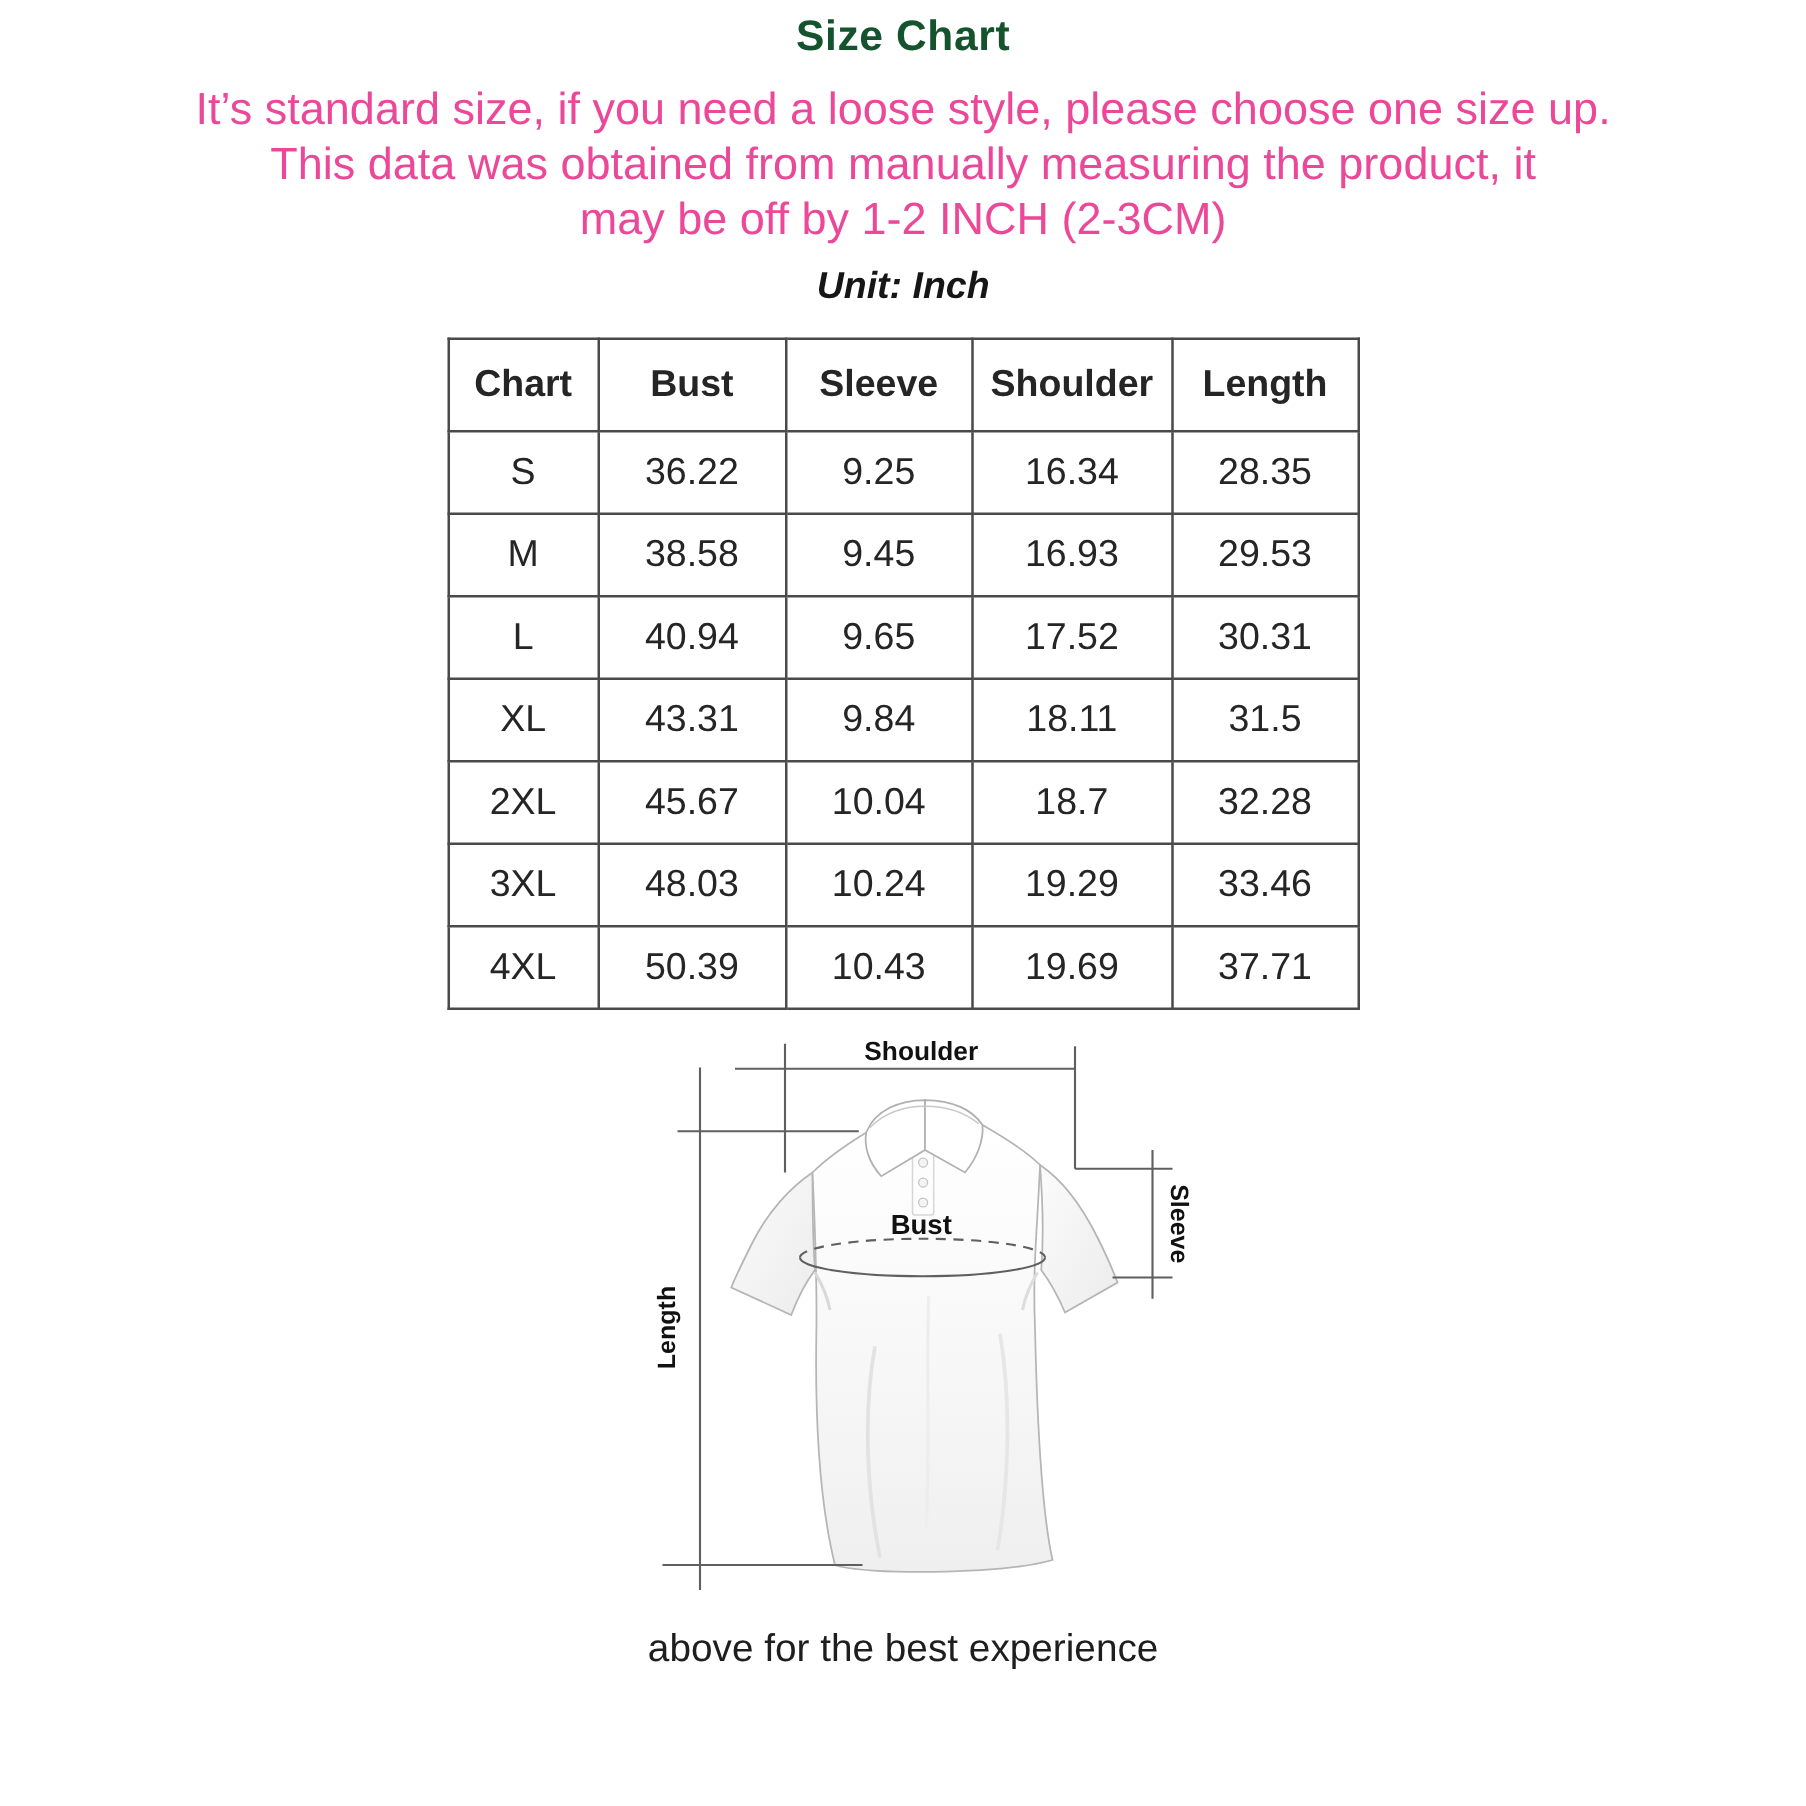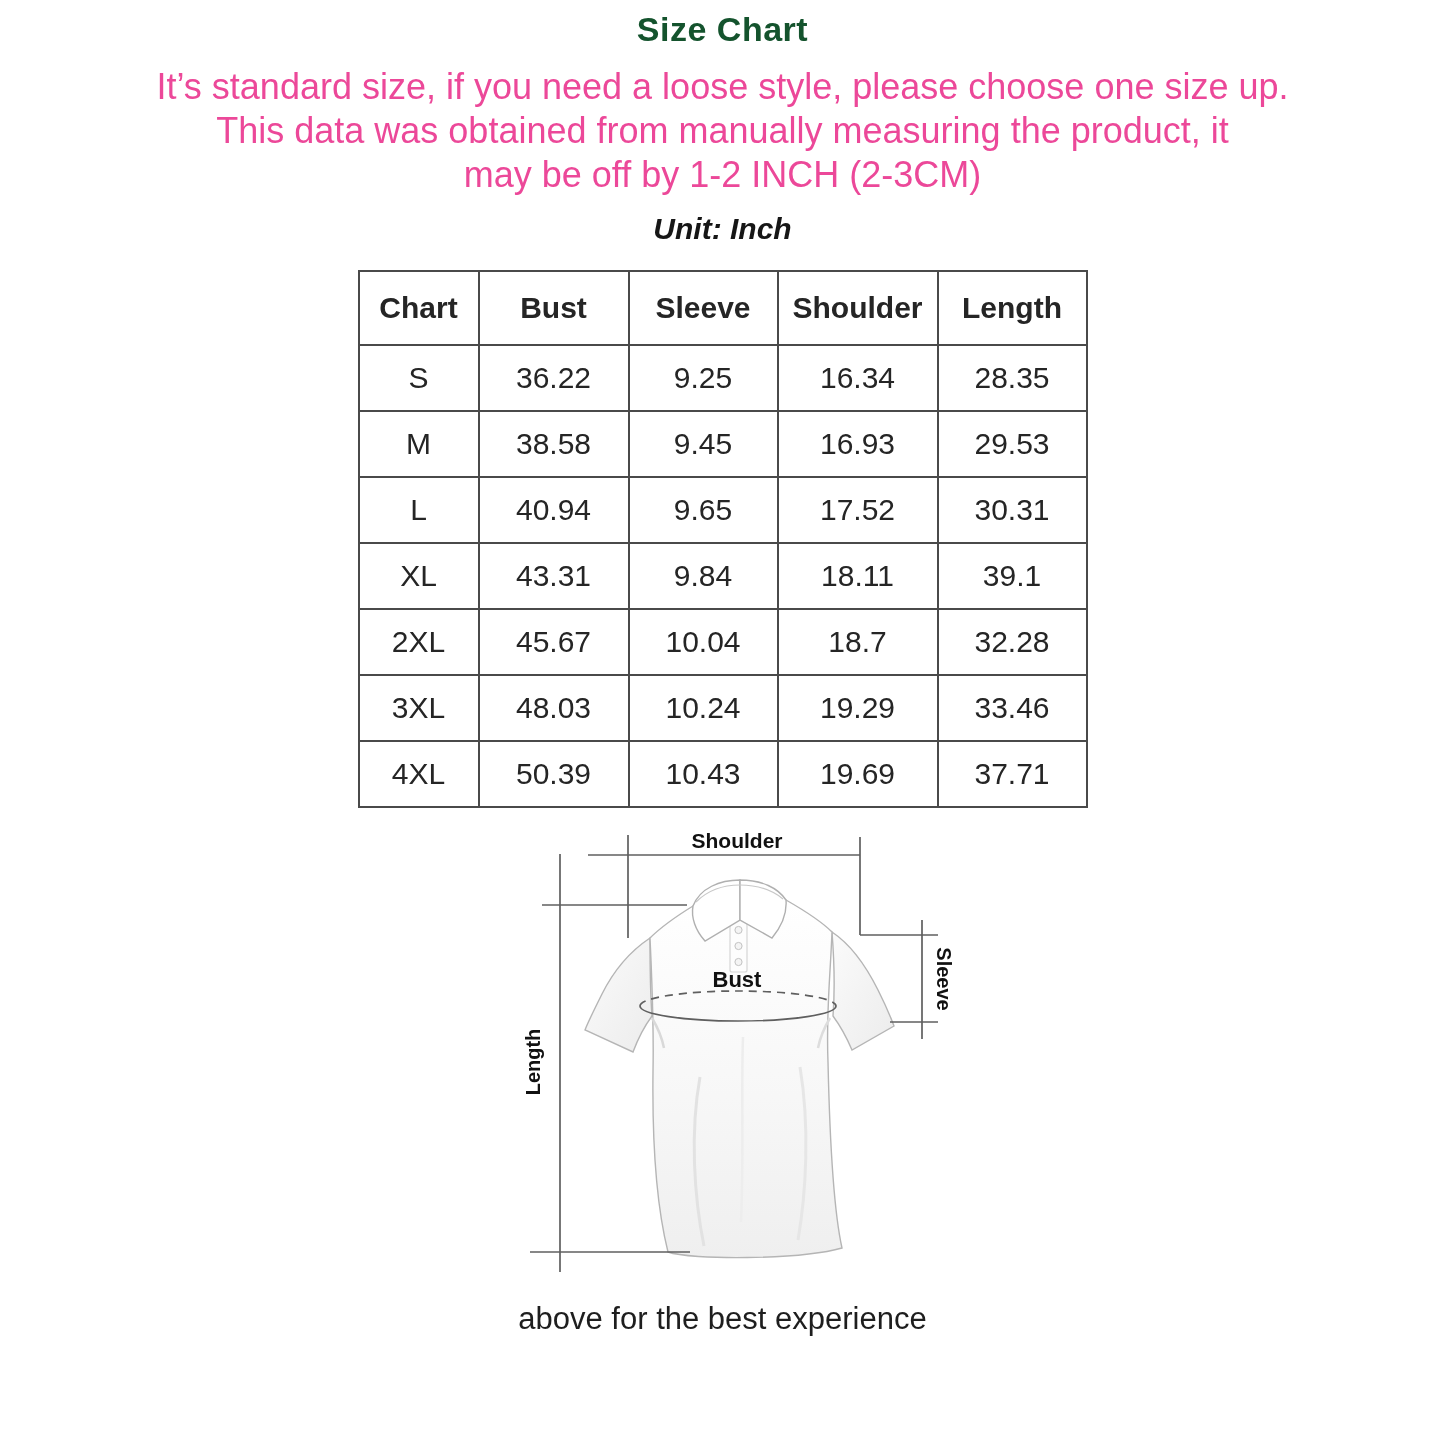--- a/index.html
+++ b/index.html
@@ -136,21 +136,21 @@
           <td>40.94</td>
           <td>9.65</td>
           <td>17.52</td>
           <td>30.31</td>
         </tr>
         <tr>
           <td>XL</td>
           <td>43.31</td>
           <td>9.84</td>
           <td>18.11</td>
-          <td>39.1</td>
+          <td>31.5</td>
         </tr>
         <tr>
           <td>2XL</td>
           <td>45.67</td>
           <td>10.04</td>
           <td>18.7</td>
           <td>32.28</td>
         </tr>
         <tr>
           <td>3XL</td>

